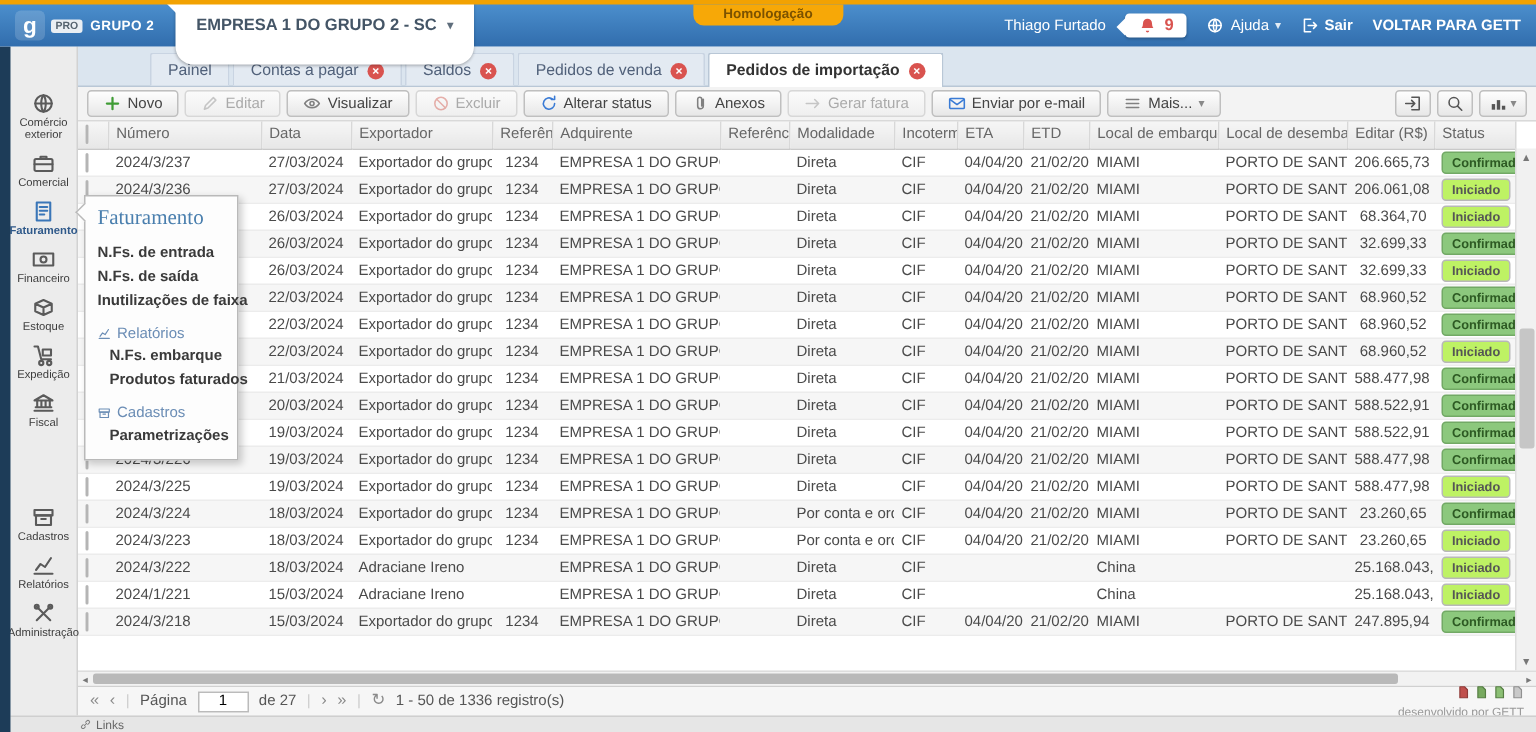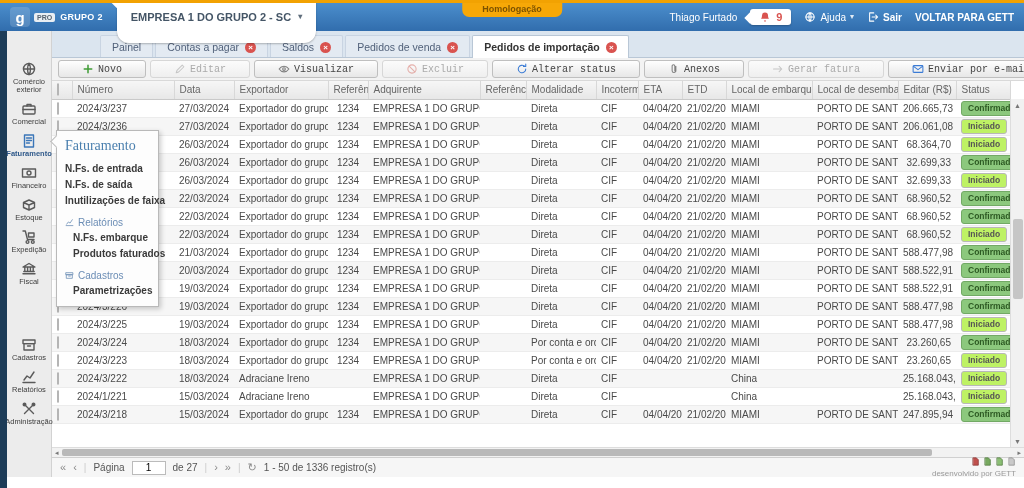--- a/index.html
+++ b/index.html
@@ -55,23 +55,23 @@
   .tab { display:flex; align-items:center; gap:6px; font-size:10.5px; color:#51617a; padding:5px 11px 4px 11px;
          background:#e3eaf2; border:1px solid #c9d4e2; border-bottom:none; border-radius:2px 2px 0 0; cursor:pointer; }
   .tab.active { background:#fff; color:#333; font-weight:bold; border-color:#b9c7d6; position:relative; top:1px;
                 padding-bottom:5px; }
   .tabclose { width:11px; height:11px; border-radius:50%; background:#d9534f; color:#fff; font-size:8px;
               line-height:11px; text-align:center; font-weight:bold; cursor:pointer; }
 
   
   .toolbar { height:23px; background:#f3f3f3; border-bottom:1px solid #d9d9d9; display:flex; align-items:center;
              padding:0 6px; gap:4px; }
-  .tbtn { height:18px; display:flex; align-items:center; gap:4px; padding:0 23px; font-size:10px; color:#444;
+  .tbtn { height:18px; display:flex; align-items:center; gap:4px; padding:0 10px; font-size:10px; color:#444;
           background:linear-gradient(#fefefe,#e7e7e7); border:1px solid #bfbfbf; border-radius:3px; cursor:pointer;
-          white-space:nowrap;font-family:Liberation Mono, monospace; }
+          white-space:nowrap; }
   .tbtn.disabled { color:#aaa; border-color:#d7d7d7; background:linear-gradient(#fbfbfb,#efefef); cursor:default; }
   .tbtn.disabled .ic { opacity:.4; }
   .toolspacer { flex:1; }
   .tooliconbtn { width:24px; height:18px; display:flex; align-items:center; justify-content:center; gap:2px;
                  background:linear-gradient(#fefefe,#e7e7e7); border:1px solid #bfbfbf; border-radius:3px; cursor:pointer; color:#555; }
   .tooliconbtn.wide { width:32px; }
 
   
   .ic { display:inline-flex; align-items:center; justify-content:center; }
   .ic svg { width:12px; height:12px; stroke:currentColor; fill:none; stroke-width:1.4; stroke-linecap:round; stroke-linejoin:round; }
@@ -805,20 +805,28 @@
                 <svg viewBox="0 0 16 16">
                   <path d="M4 1.5h5.5L13 5v9.5H4z" fill="#c9c9c9" stroke="#909090"></path>
                 </svg>
               </span></span>
           </span>
         <span class="devby">desenvolvido por GETT</span>
       </span>
     </div>
   </div>
 
+  <div class="linksbar">
+    <span class="ic gray">
+        <svg viewBox="0 0 16 16">
+          <path d="M6.5 9.5l3-3M5 8l-1.8 1.8a2.1 2.1 0 0 0 3 3L8 11M11 8l1.8-1.8a2.1 2.1 0 0 0-3-3L8 5"></path>
+        </svg>
+      </span>
+    <span>Links</span>
+  </div>
 
   <div class="flyout" id="flyout">
     <div class="fly-title">Faturamento</div>
     <div id="flyitems">
         <div class="fly-link"><span>N.Fs. de entrada</span></div>
         <div class="fly-link"><span>N.Fs. de saída</span></div>
         <div class="fly-link"><span>Inutilizações de faixa</span></div>
         <div class="fly-section">
           <span class="ic small">
             <svg viewBox="0 0 16 16">

